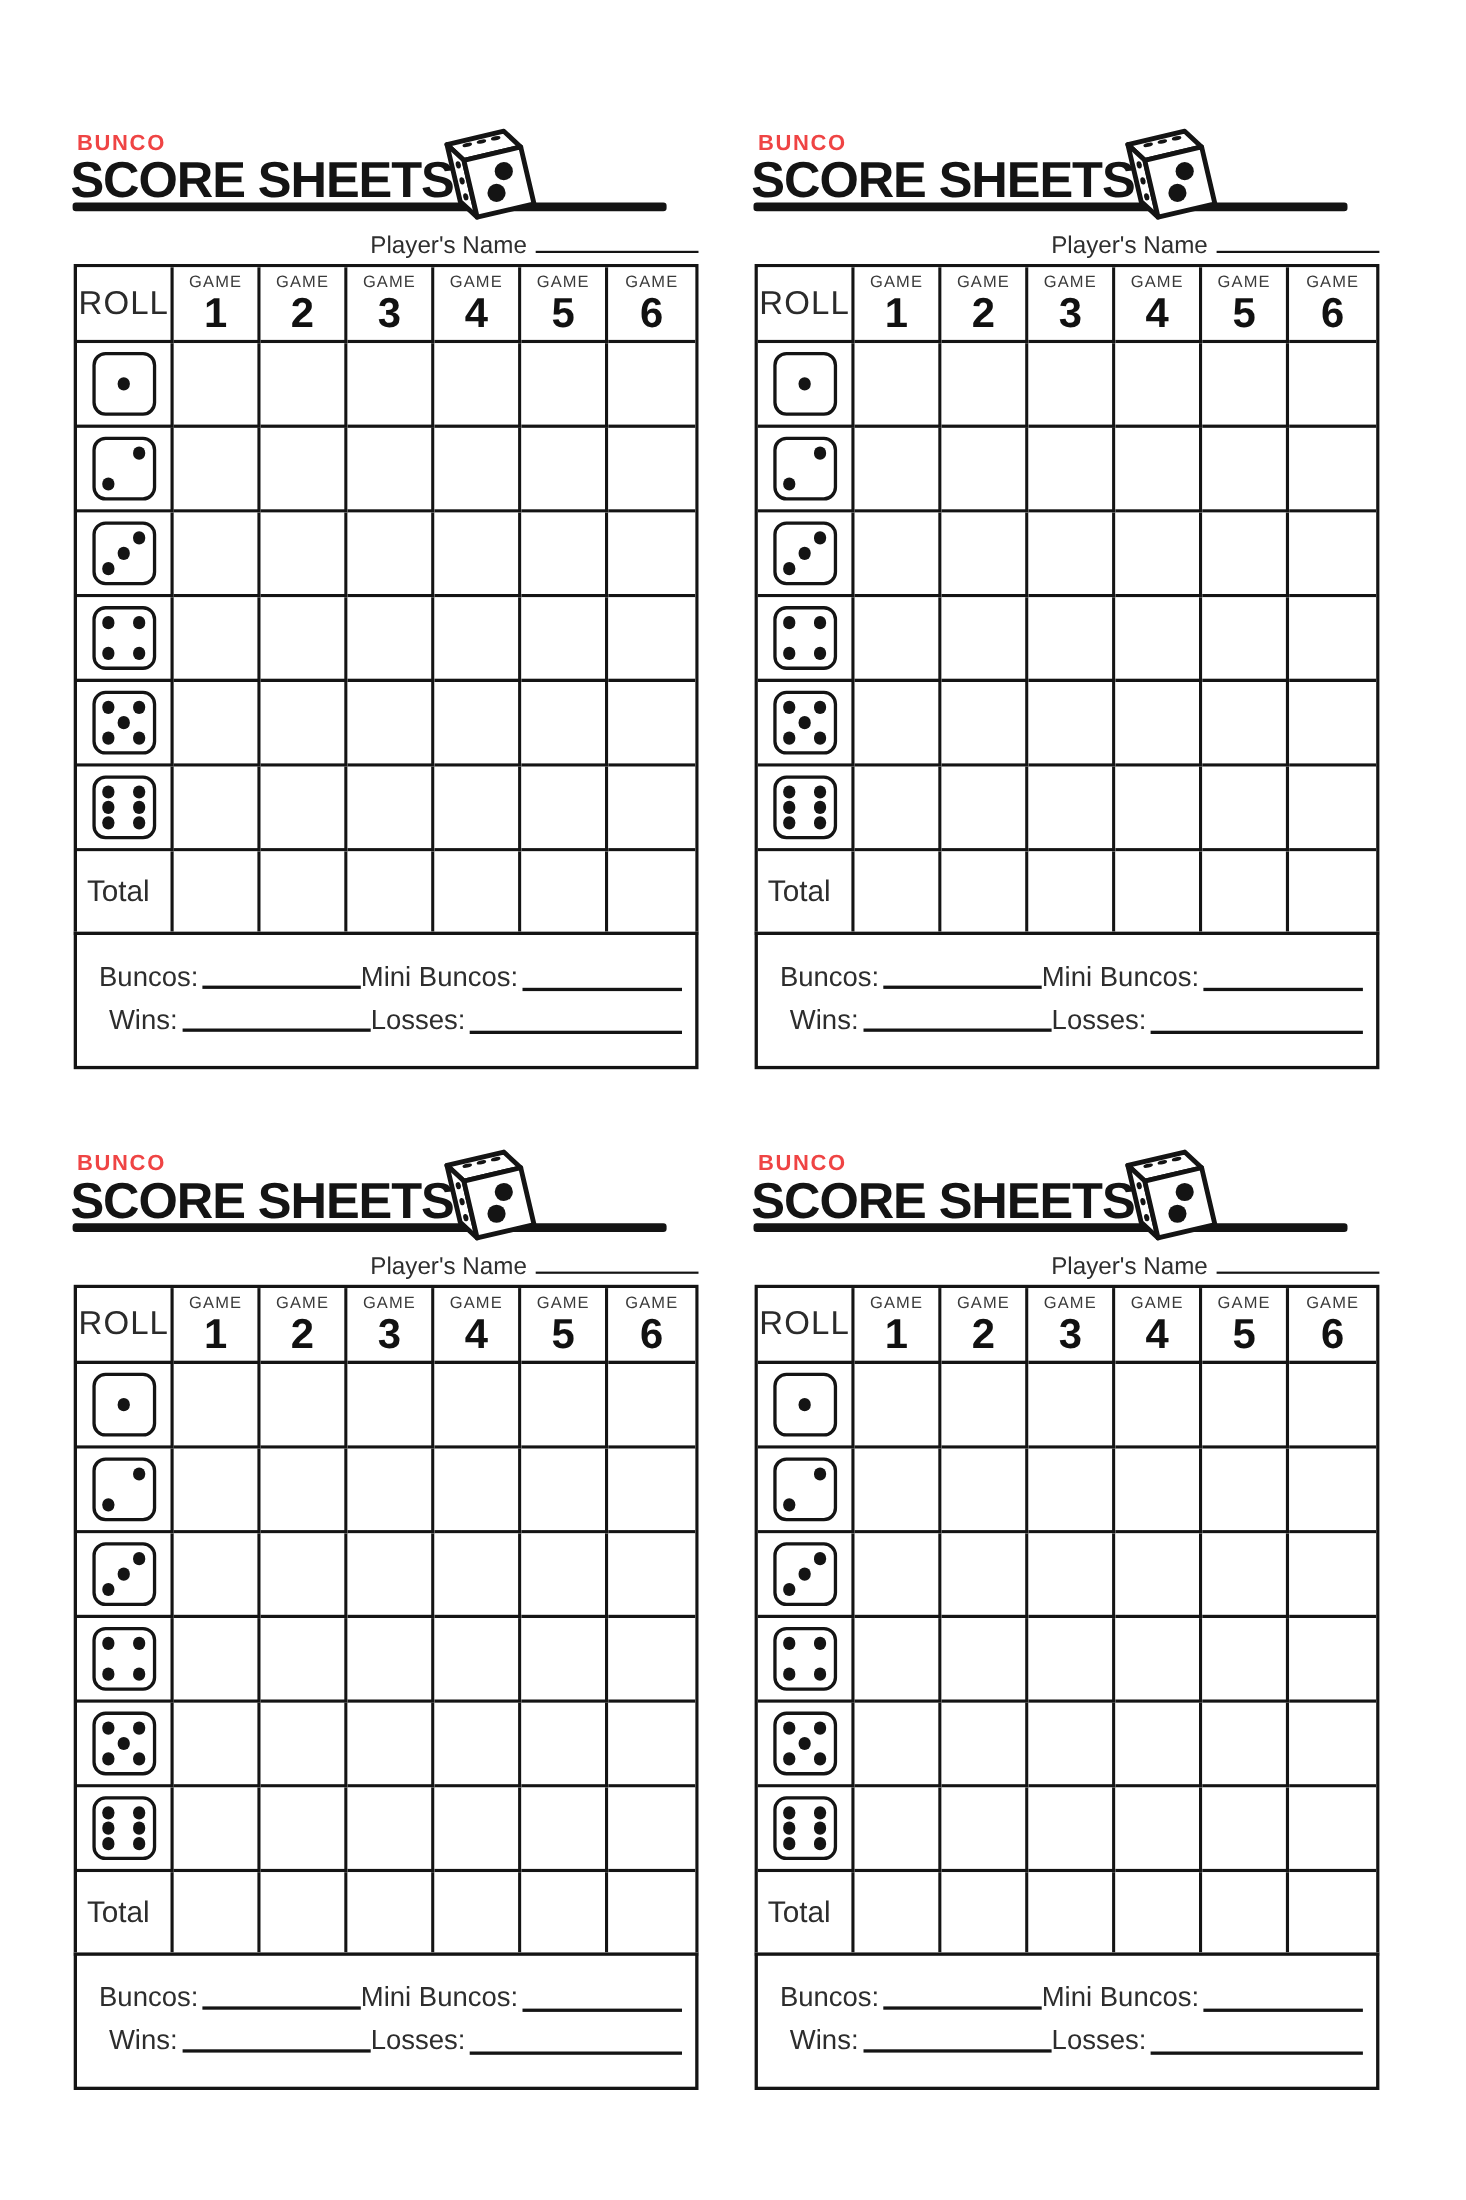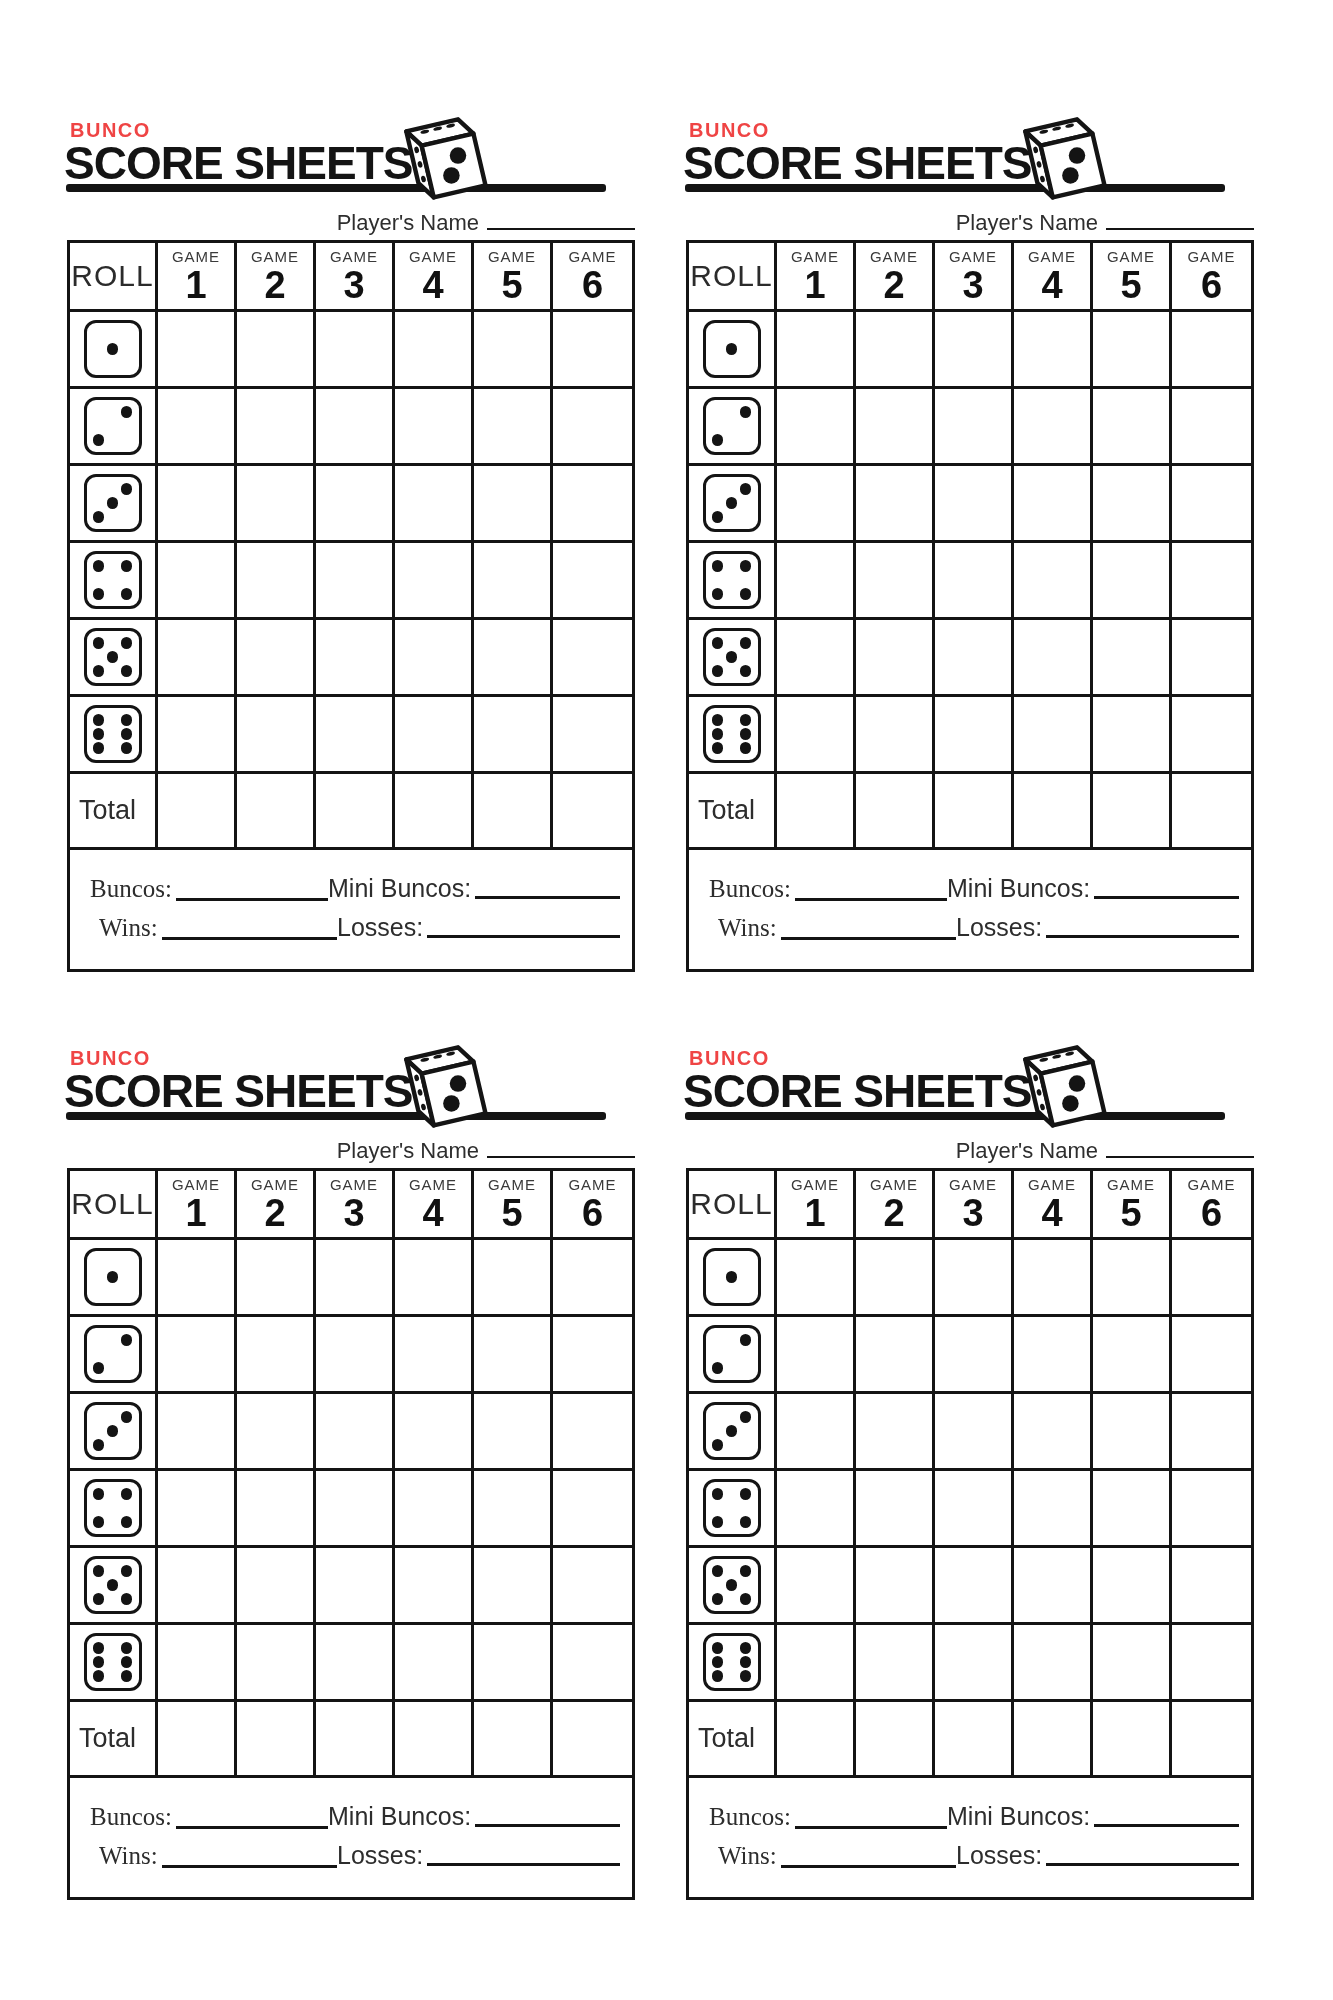--- a/index.html
+++ b/index.html
@@ -55,22 +55,22 @@
   }
   .pip{width:11.5px;height:11.5px;background:#141414;border-radius:50%;place-self:center;}
 
   .footer{
     position:absolute;left:6px;top:729px;width:568px;height:125px;box-sizing:border-box;
     border:3px solid #141414;background:#fff;display:flex;flex-direction:column;
     justify-content:center;gap:14px;padding:8px 12px 12px 20px;font-size:25px;color:#2d2d2d;
   }
   .f-row{display:flex;align-items:baseline;line-height:1;}
   .f-row2{padding-left:9px;}
-  .f-col1{width:238px;display:flex;align-items:flex-end;font-family:Liberation Serif, serif;}
-  .f-col2{flex:1;display:flex;align-items:center;}
+  .f-col1{width:238px;display:flex;align-items:center;}
+  .f-col2{flex:1;display:flex;align-items:flex-end;}
   .blank{flex:1;border-bottom:3px solid #141414;height:18px;margin-left:4px;}
 </style>
 </head>
 <body>
 
 <div id="page">
   <div class="quad q0">
     <div class="brand">BUNCO</div>
     <div class="title">SCORE SHEETS</div>
     <div class="rule"></div>

